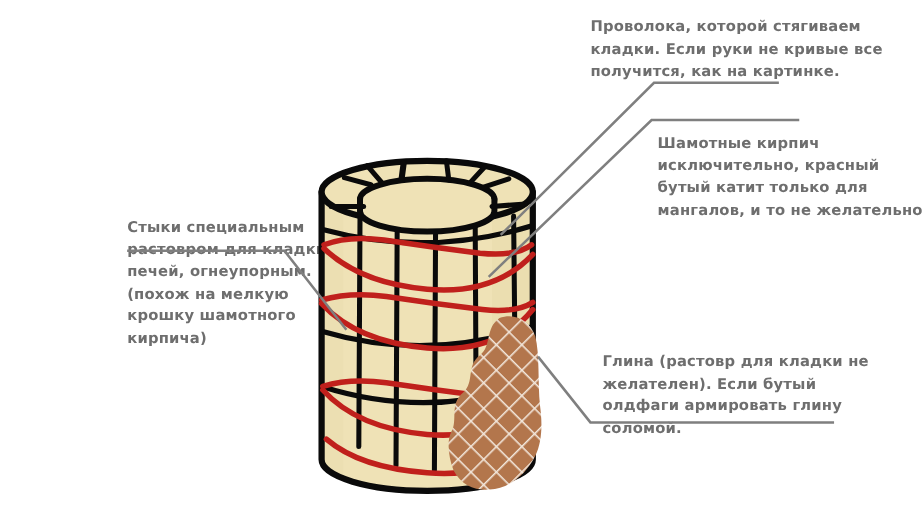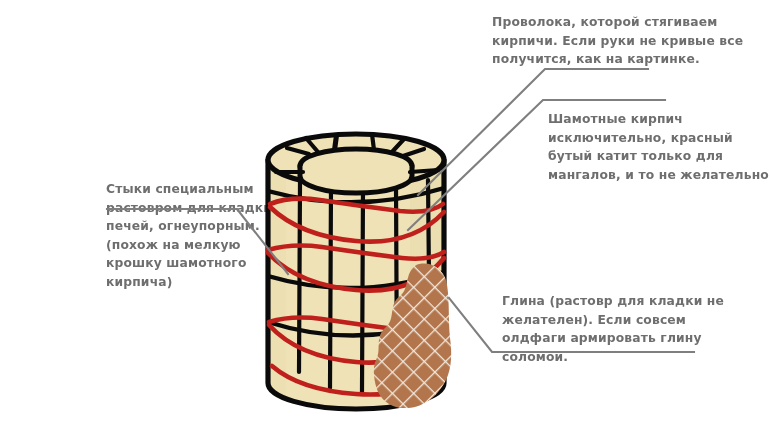--- a/index.html
+++ b/index.html
@@ -147,21 +147,21 @@
 
   <svg class="layer lines" viewBox="0 0 770 426">
     <g fill="none" stroke="#7F7F7F" stroke-width="2.1" stroke-linecap="square" stroke-linejoin="miter">
       <path d="M648,69  L545,69  L418,195"></path>
       <path d="M665,100 L543,100 L408,230"></path>
       <path d="M107,209 L237,209 L288,274"></path>
       <path d="M694,352 L492,352 L449,298"></path>
     </g>
   </svg>
 
-  <div class="annotation" id="note-wire">Проволока, которой стягиваем кирпичи. Если руки не кривые все получится, как на картинке.</div>
+  <div class="annotation" id="note-wire">Проволока, которой стягиваем кладки. Если руки не кривые все получится, как на картинке.</div>
 
   <div class="annotation" id="note-firebrick">Шамотные кирпич исключительно, красный бутый катит только для мангалов, и то не желательно.</div>
 
   <div class="annotation" id="note-mortar">Стыки специальным растовром для кладки печей, огнеупорным. (похож на мелкую крошку шамотного кирпича)</div>
 
-  <div class="annotation" id="note-clay">Глина (растовр для кладки не желателен). Если совсем олдфаги армировать глину соломой.</div>
+  <div class="annotation" id="note-clay">Глина (растовр для кладки не желателен). Если бутый олдфаги армировать глину соломой.</div>
 
 </div>
 
 </body></html>

